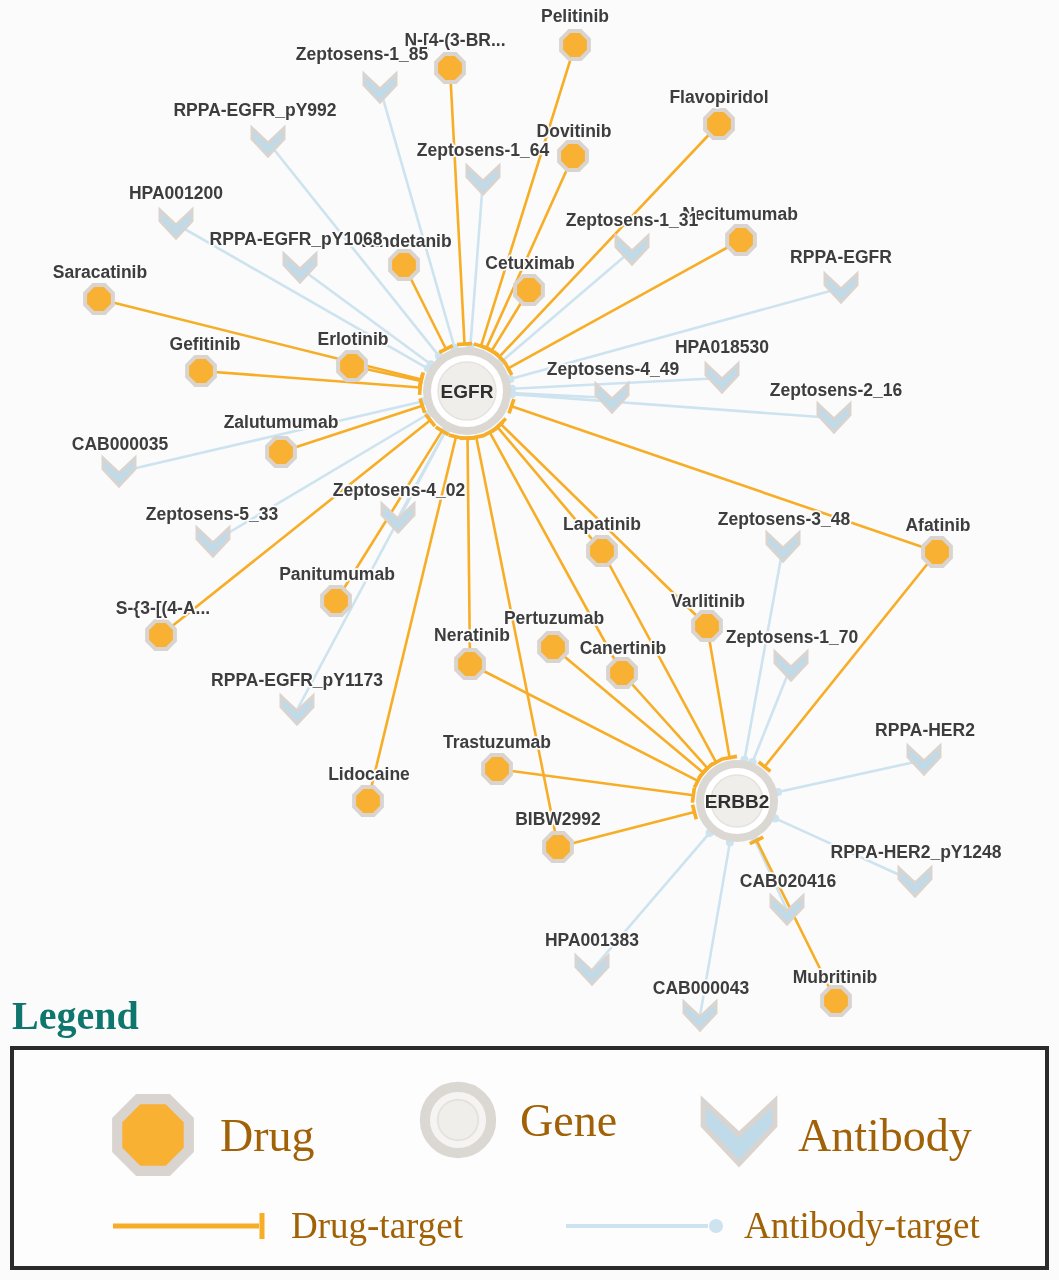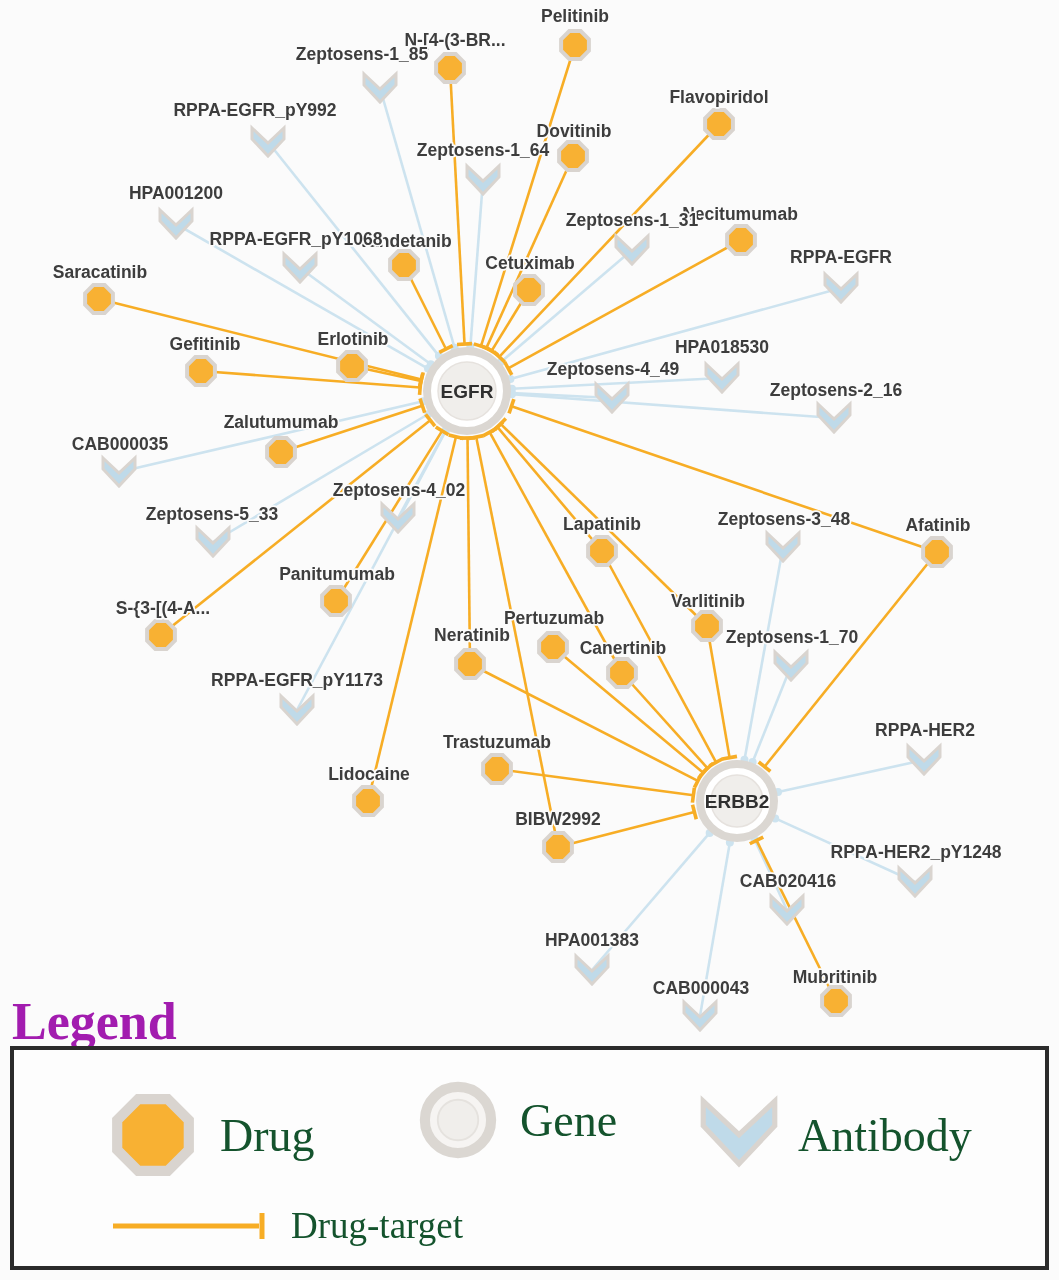--- a/index.html
+++ b/index.html
@@ -3,25 +3,25 @@
 <meta charset="utf-8">
 <style>
   html,body{margin:0;padding:0;}
   body{width:1059px;height:1280px;background:#FBFBFB;font-family:"Liberation Sans",sans-serif;}
   #stage{position:relative;width:1059px;height:1280px;overflow:hidden;}
   #net{position:absolute;left:0;top:0;z-index:1;}
   .nlabel{font-family:"Liberation Sans",sans-serif;font-weight:bold;font-size:17.5px;fill:#3D3D3D;
           stroke:#FBFBFB;stroke-width:3.5px;paint-order:stroke;stroke-linejoin:round;}
   .glabel{font-family:"Liberation Sans",sans-serif;font-weight:bold;font-size:19px;fill:#2F2F2F;}
   .legend-title{position:absolute;left:12px;top:992px;z-index:2;
-                font-family:"Liberation Serif",serif;font-weight:bold;font-size:52px;color:#a21caf;}
+                font-family:"Liberation Serif",serif;font-weight:bold;font-size:40px;color:#0f766e;}
   .legend-box{position:absolute;left:10px;top:1046px;width:1031px;height:216px;z-index:2;
               border:4px solid #2B2B2B;background:#FDFDFD;}
   .li{position:absolute;display:flex;align-items:center;gap:16px;}
-  .lt{font-family:"Liberation Serif",serif;color:#14532d;white-space:nowrap;}
+  .lt{font-family:"Liberation Serif",serif;color:#a16207;white-space:nowrap;}
   .lt.big{font-size:46px;}
   .lt.small{font-size:37px;}
   .c-drug-fill{fill:#F8B133;stroke:#D9D4CF;}
   .c-gene-ring{fill:#F6F4F2;stroke:#DBD7D2;}
   .c-gene-inner{fill:#F0EEEB;stroke:#E5E2DE;}
   .c-ab-fill{fill:#BFDAE9;stroke:#D9D4CF;}
   .c-drug-edge{stroke:#F7AD25;}
   .c-ab-edge{stroke:#CDE3EF;}
   .c-ab-dot{fill:#CDE3EF;}
 </style>
@@ -264,15 +264,22 @@
       <span class="lt small">Drug-target</span>
     </div>
 
     <div class="li" style="left:682px;top:44px;">
       <svg width="86" height="82" viewBox="0 0 100 90">
         <polygon class="c-ab-fill" stroke-width="6" points="8.4,5.6 50,44.6 91.6,5.6 91.6,34.2 50,78.4 8.4,34.2"></polygon>
       </svg>
       <span class="lt big">Antibody</span>
     </div>
 
+    <div class="li" style="left:548px;top:154px;">
+      <svg width="166" height="36" viewBox="0 0 166 36">
+        <line class="c-ab-edge" x1="4" y1="18" x2="146" y2="18" stroke-width="4"></line>
+        <circle class="c-ab-dot" cx="154" cy="18" r="7"></circle>
+      </svg>
+      <span class="lt small">Antibody-target</span>
+    </div>
 
   </div>
 </div>
 
 </body></html>

